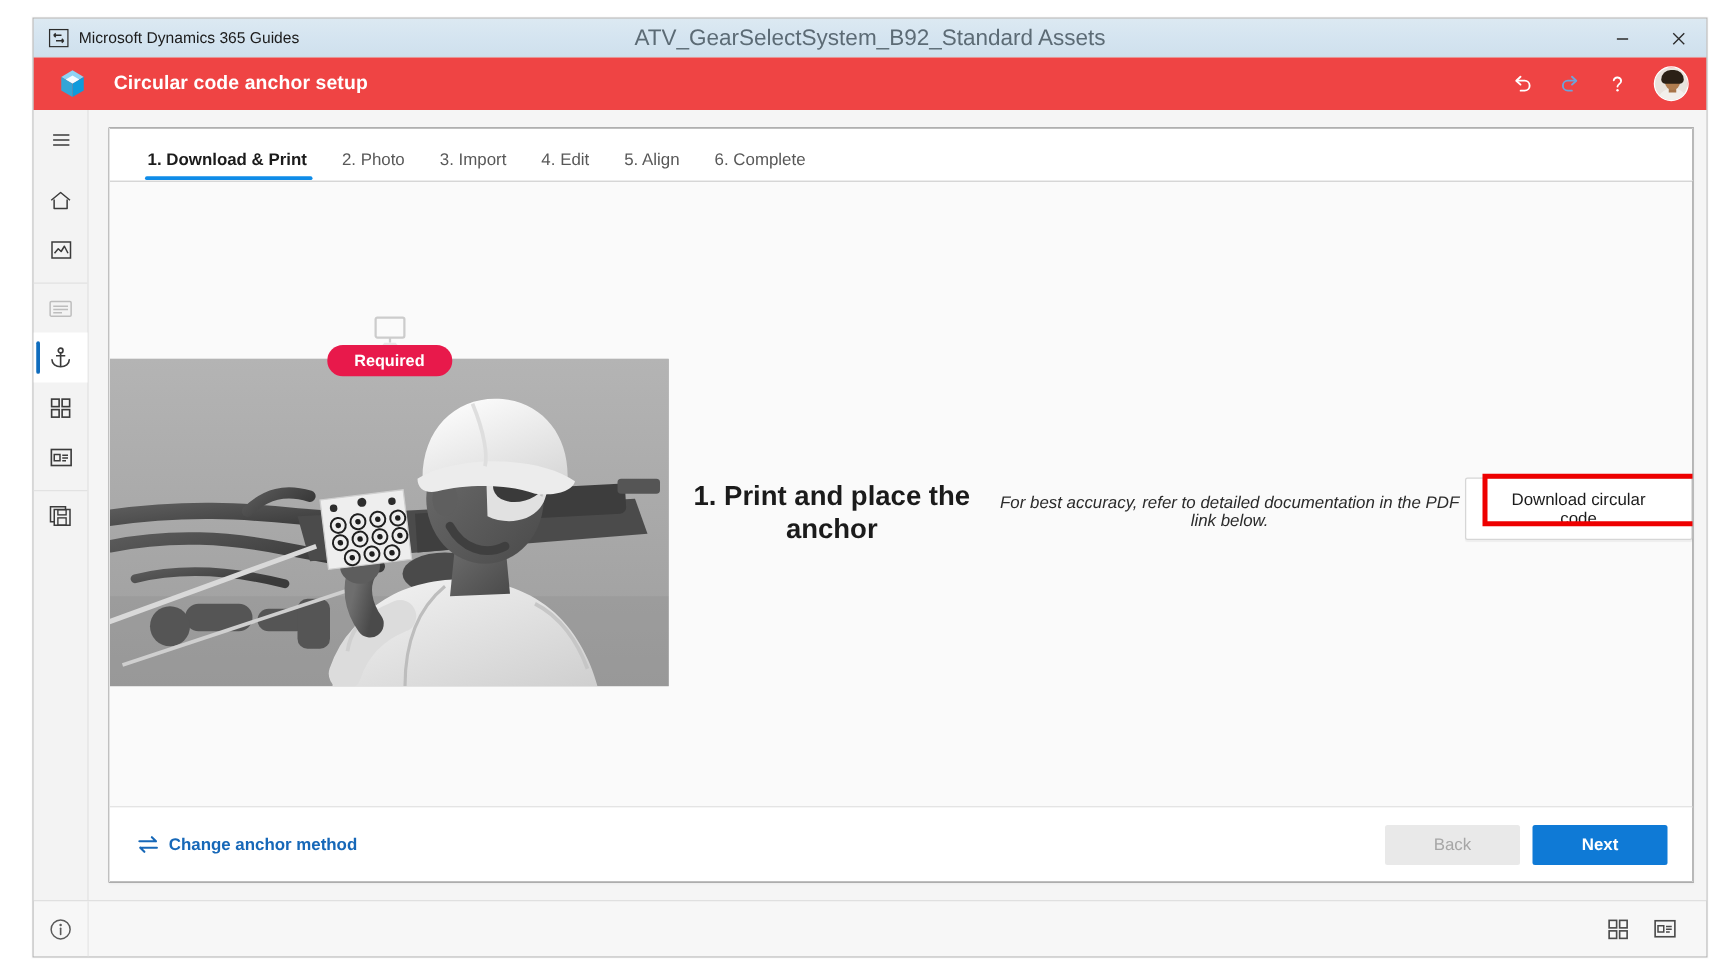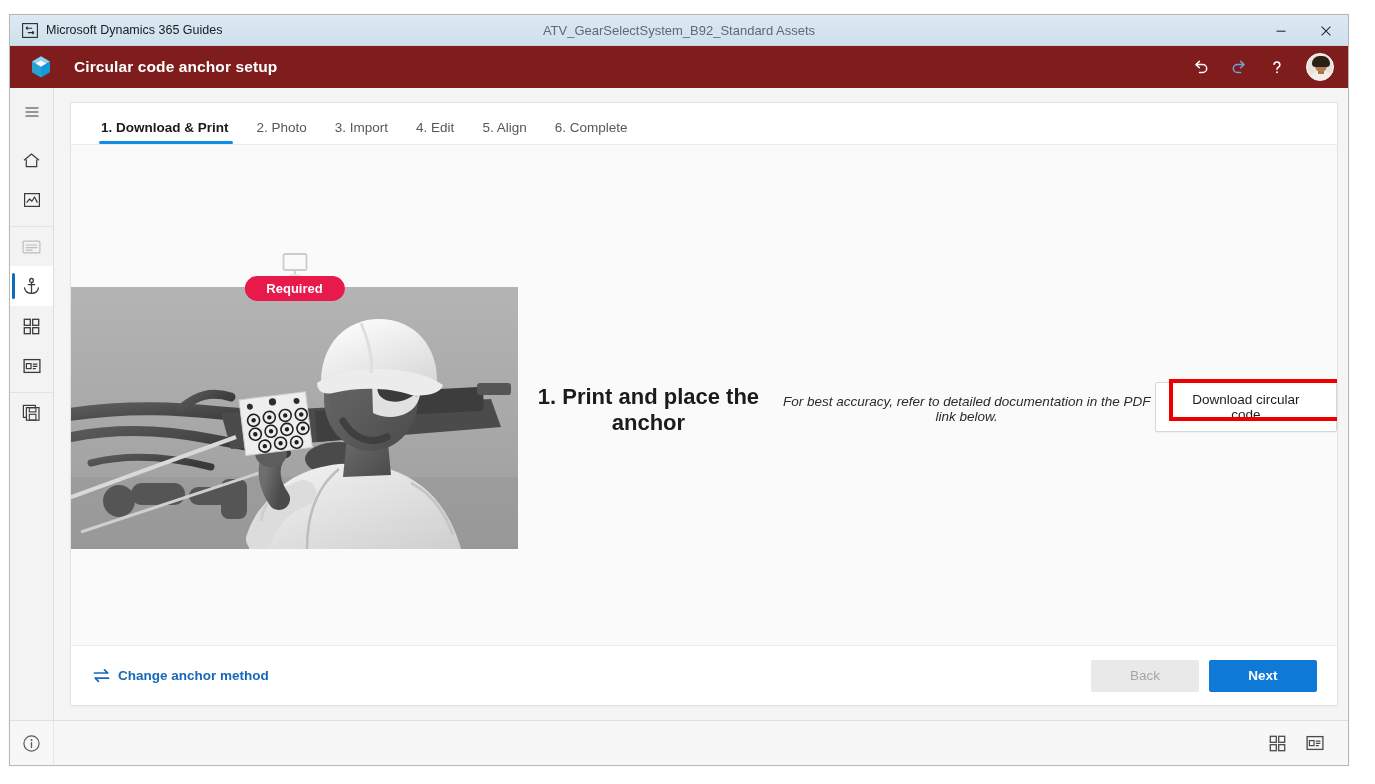--- a/index.html
+++ b/index.html
@@ -11,21 +11,21 @@
   }
   #app {
     position: relative;
     width: 1375px; height: 784px;
     background: #ffffff;
   }
 
   
   .window {
     position: absolute;
-    left: 9px; top: 14px;
+    left: 26px; top: 14px;
     width: 1340px; height: 752px;
     background: #f3f3f3;
     border: 1px solid #b8b8b8;
     display: flex; flex-direction: column;
     box-shadow: 0 0 0 1px rgba(0,0,0,0.02);
   }
 
   
   .titlebar {
     position: relative;
@@ -37,37 +37,37 @@
   }
   .tb-app {
     display: flex; align-items: center; gap: 8px;
     padding-left: 12px;
     color: #1b1b1b; font-size: 12.5px;
   }
   .tb-appicon { width: 16px; height: 15px; position: relative; }
   .tb-center {
     position: absolute; left: 0; right: 0; top: 0; bottom: 0;
     display: flex; align-items: center; justify-content: center;
-    color: #5c6b75; font-size: 13px; pointer-events: none;
+    color: #5c6b75; font-size: 18px; pointer-events: none;
   }
   .tb-center span { pointer-events: auto; }
   .tb-controls {
     position: absolute; right: 0; top: 0; height: 31px;
     display: flex; align-items: stretch;
   }
   .tb-btn {
     width: 45px; height: 31px;
     display: flex; align-items: center; justify-content: center;
     color: #2b2b2b; font-size: 14px; cursor: default;
   }
 
   
   .appbar {
     flex: 0 0 42px;
-    background: #7f1d1d;
+    background: #ef4444;
     display: flex; align-items: center;
     padding: 0 14px 0 18px;
     position: relative;
   }
   .appbar-left { display: flex; align-items: center; gap: 16px; }
   .brand-logo { width: 30px; height: 30px; position: relative; }
   .appbar-title { color: #ffffff; font-size: 15.5px; font-weight: 600; letter-spacing: .1px; }
   .appbar-right {
     position: absolute; right: 10px; top: 0; height: 42px;
     display: flex; align-items: center; gap: 4px;

